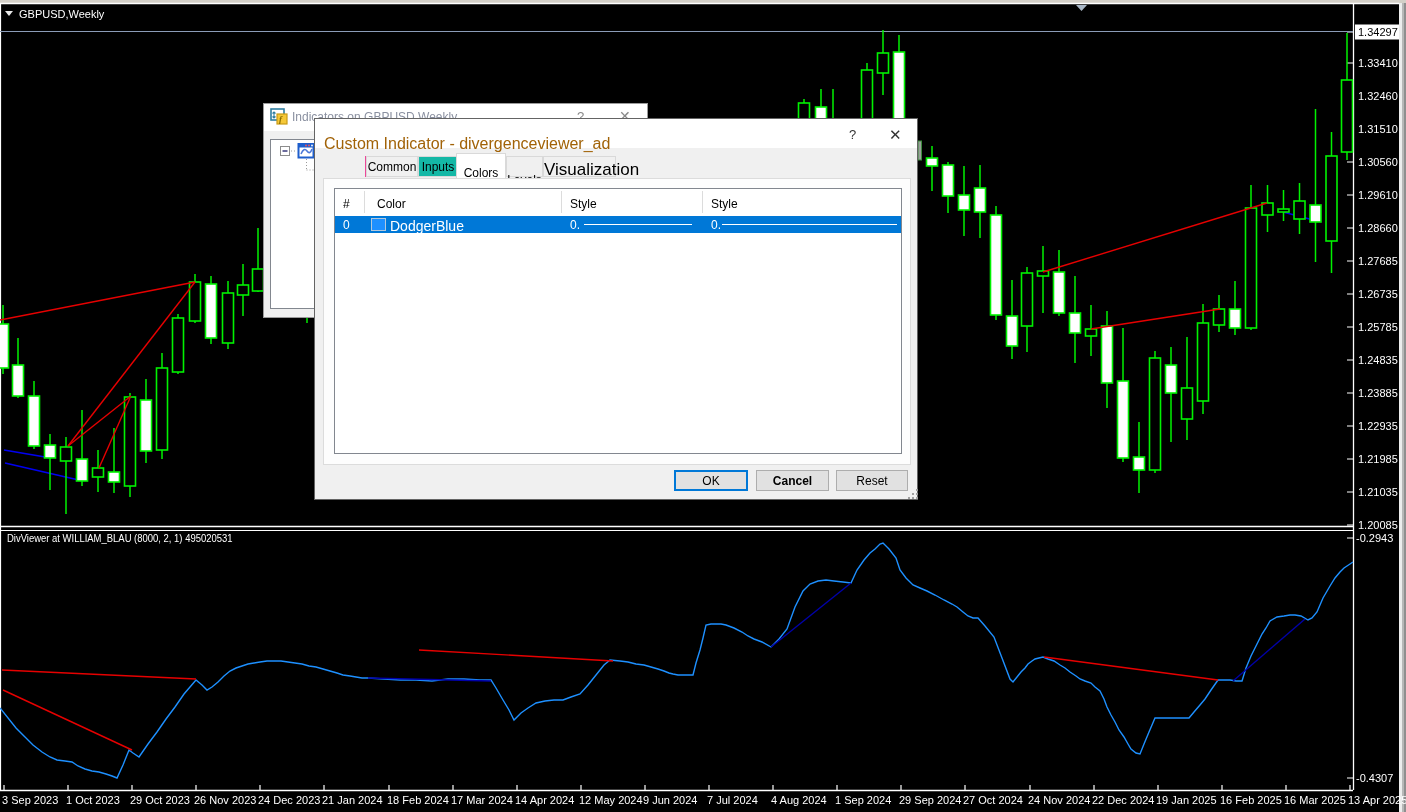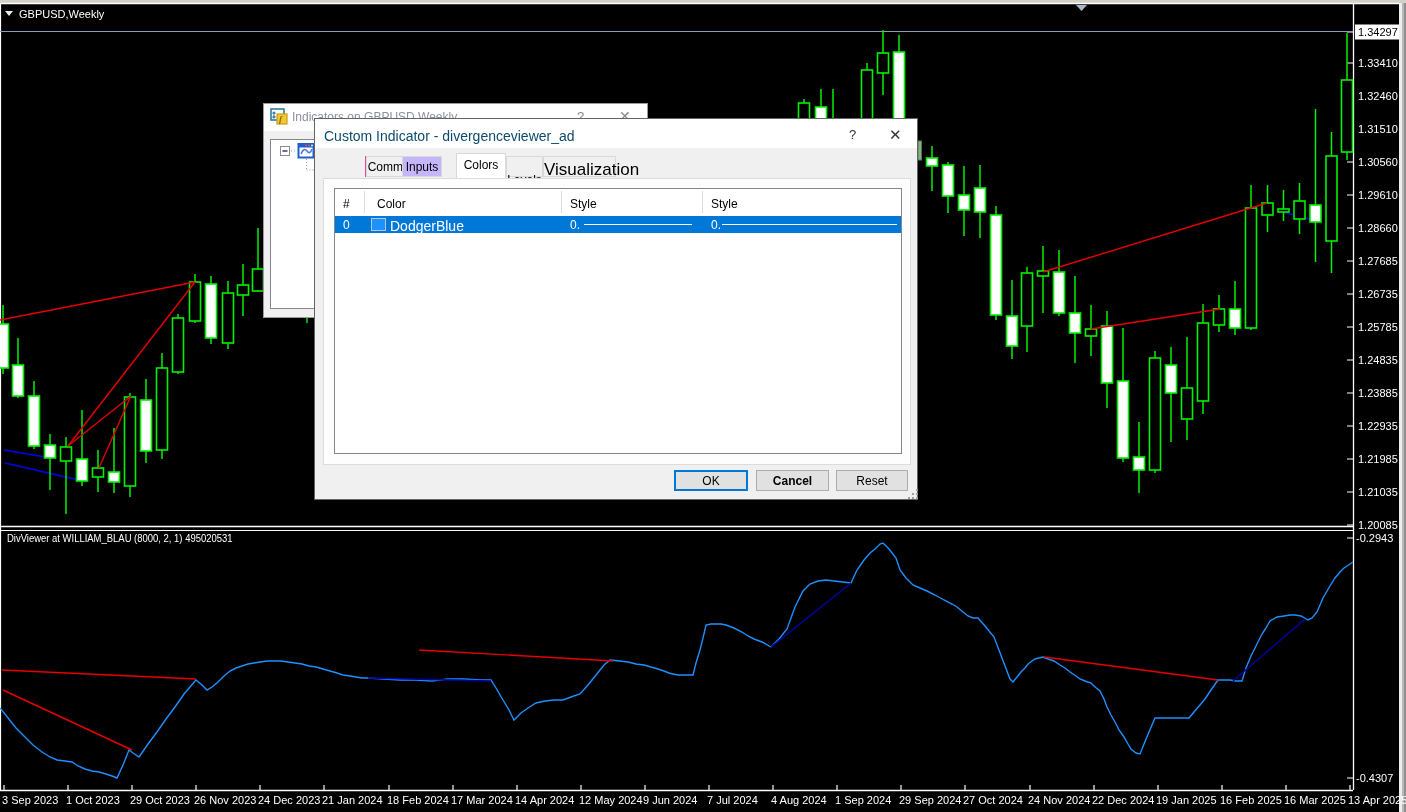--- a/index.html
+++ b/index.html
@@ -246,28 +246,28 @@
         <circle cx="30" cy="2.5" r="0.9" fill="#ff5050"></circle>
         <circle cx="33" cy="2.5" r="0.9" fill="#ffffff"></circle>
     <path d="M22 11 Q25 4 28 8 Q31 12 33 6" stroke="#4d79d8" stroke-width="1.6" fill="none"></path>
     <line x1="27.5" y1="16" x2="27.5" y2="27" stroke="#9a9a9a" stroke-width="1" stroke-dasharray="1 2"></line>
     <line x1="27.5" y1="27" x2="35" y2="27" stroke="#9a9a9a" stroke-width="1" stroke-dasharray="1 2"></line>
   </svg>
 </div>
 
 <div style="position:absolute;left:314px;top:118px;width:604px;height:382px;background:#f0f0f0;border:1px solid #646464;box-sizing:border-box;">
   <div style="position:absolute;left:0;top:0;width:100%;height:29px;background:#ffffff;"></div>
-  <div style="position:absolute;left:9px;top:9px;font-size:14px;color:#0c4a6e;">Custom Indicator - divergenceviewer_ad</div>
+  <div style="position:absolute;left:9px;top:16px;font-size:16px;color:#a16207;">Custom Indicator - divergenceviewer_ad</div>
   <div style="position:absolute;left:534px;top:8px;font-size:13px;color:#333333;">?</div>
   <div style="position:absolute;left:574px;top:7px;font-size:15px;color:#333333;">✕</div>
   <div style="position:absolute;left:12px;top:37px;height:22px;">
         <div style="position:absolute;left:0px;top:0;width:39px;height:21px;background:#f0f0f0;border:2px solid #ec4899;box-sizing:border-box;text-align:center;font-size:12px;padding-top:3px;margin-left:38px;">About</div>
         <div style="position:absolute;left:39px;top:0;width:52px;height:21px;background:#f0f0f0;border:1px solid #d9d9d9;box-sizing:border-box;text-align:center;font-size:12px;padding-top:3px;">Common</div>
-        <div style="position:absolute;left:75px;top:0;width:40px;height:21px;background:#c4b5fd;border:1px solid #d9d9d9;box-sizing:border-box;text-align:center;font-size:12px;padding-top:3px;">Inputs</div>
-        <div style="position:absolute;left:129px;top:-3px;width:50px;height:25px;background:#ffffff;border:1px solid #d9d9d9;border-bottom:none;box-sizing:border-box;text-align:center;font-size:12px;padding-top:4px;z-index:3;">Colors</div>
+        <div style="position:absolute;left:91px;top:0;width:40px;height:21px;background:#14b8a6;border:1px solid #d9d9d9;box-sizing:border-box;text-align:center;font-size:12px;padding-top:3px;">Inputs</div>
+        <div style="position:absolute;left:129px;top:-3px;width:50px;height:25px;background:#ffffff;border:1px solid #d9d9d9;border-bottom:none;box-sizing:border-box;text-align:center;font-size:12px;padding-top:12px;z-index:3;">Colors</div>
         <div style="position:absolute;left:179px;top:0;width:37px;height:21px;background:#f0f0f0;border:1px solid #d9d9d9;box-sizing:border-box;text-align:center;font-size:12px;padding-top:16px;">Levels</div>
         <div style="position:absolute;left:216px;top:0;width:73px;height:21px;background:#f0f0f0;border:1px solid #d9d9d9;box-sizing:border-box;text-align:center;font-size:17px;padding-top:3px;">Visualization</div>
       </div>
   <div style="position:absolute;left:8px;top:59px;width:588px;height:287px;background:#fdfdfd;border:1px solid #dcdcdc;box-sizing:border-box;"></div>
   <div style="position:absolute;left:19px;top:69px;width:568px;height:266px;background:#ffffff;border:1px solid #82878f;box-sizing:border-box;">
     <div style="position:absolute;left:0;top:0;width:100%;height:27px;">
       <div style="position:absolute;left:8px;top:8px;font-size:12px;">#</div>
       <div style="position:absolute;left:42px;top:8px;font-size:12px;">Color</div>
       <div style="position:absolute;left:235px;top:8px;font-size:12px;">Style</div>
       <div style="position:absolute;left:376px;top:8px;font-size:12px;">Style</div>

